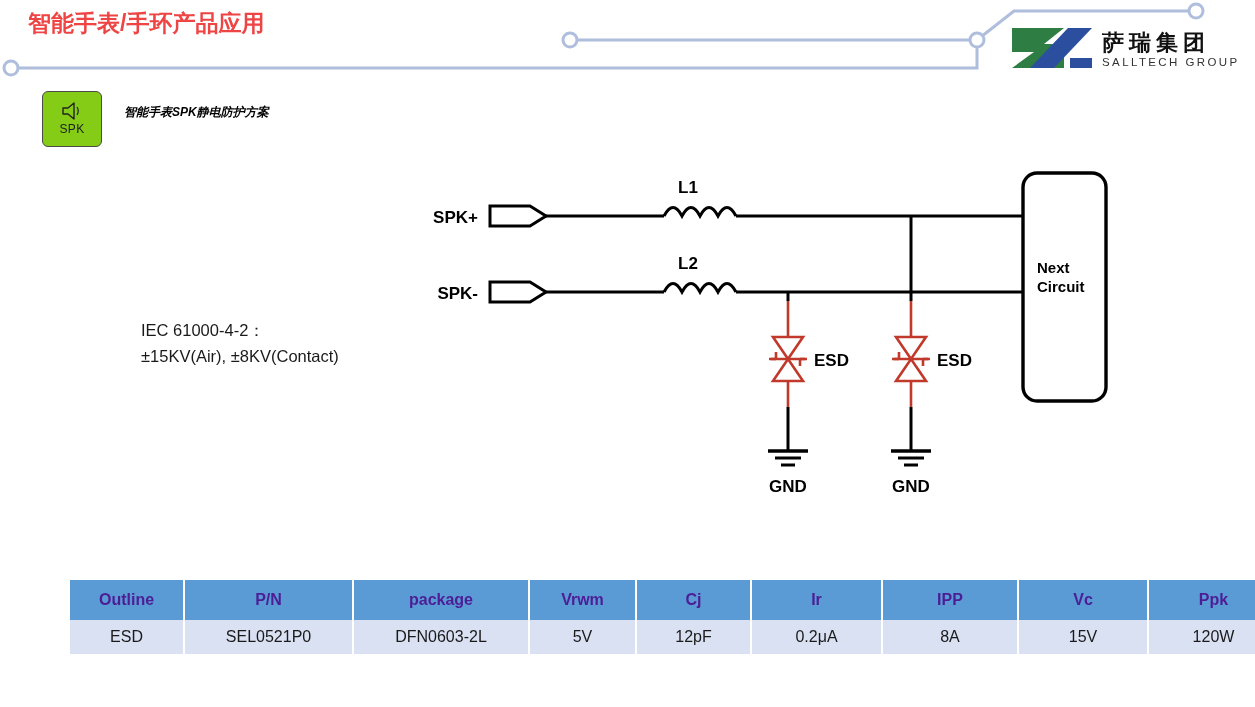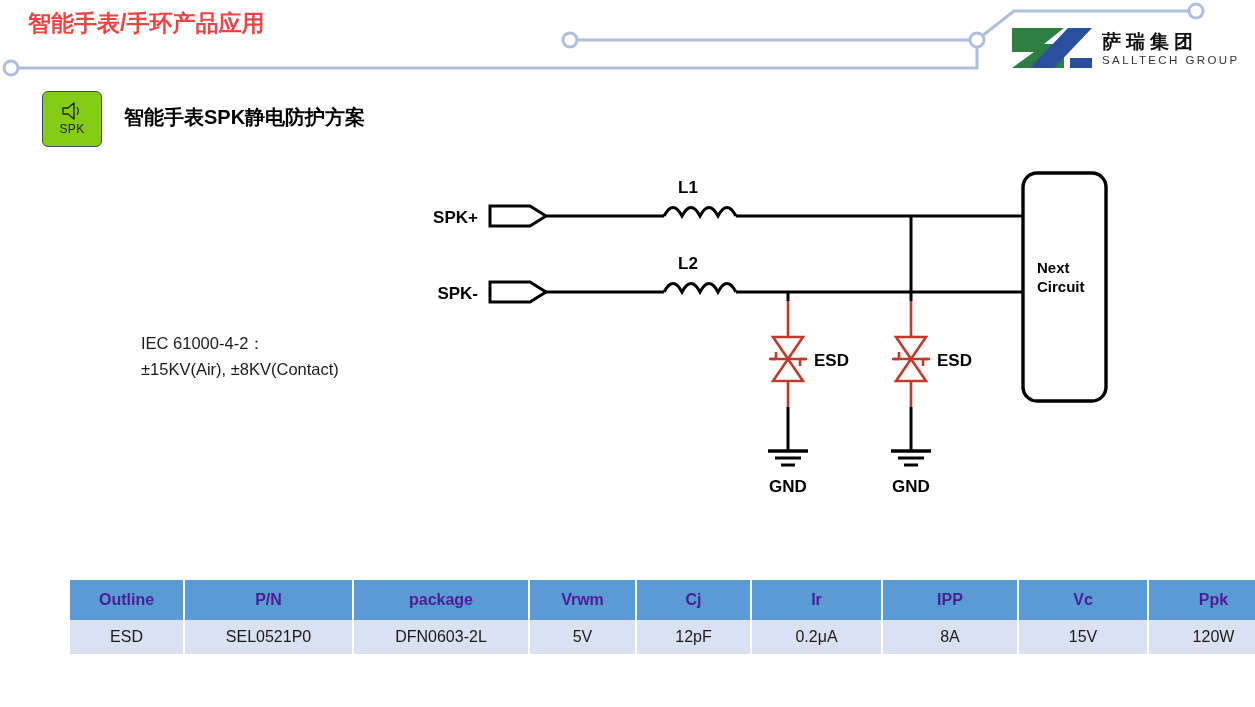--- a/index.html
+++ b/index.html
@@ -47,21 +47,21 @@
     align-items: center;
   }
   #brand-logo .mark { flex: 0 0 auto; }
   #brand-logo .words {
     margin-left: 8px;
     display: flex;
     flex-direction: column;
     justify-content: center;
   }
   #brand-logo .cn {
-    font-size: 19px;
+    font-size: 22px;
     font-weight: bold;
     letter-spacing: 5px;
     color: #111111;
     line-height: 1.05;
     font-family: "DejaVu Sans", sans-serif;
   }
   #brand-logo .en {
     font-size: 11.5px;
     letter-spacing: 2.4px;
     color: #333333;
@@ -87,31 +87,32 @@
   #spk-badge .glyph { line-height: 0; margin-bottom: 2px; }
   #spk-badge .cap {
     font-size: 12px;
     color: #222222;
     letter-spacing: .4px;
   }
   #section-subtitle {
     position: absolute;
     left: 124px;
     top: 104px;
-    font-size: 20px;
+    font-size: 12px;
     font-weight: bold;
     color: #000000;
     white-space: nowrap;
+    font-style: italic;
   }
 
   
   #iec-note {
     position: absolute;
     left: 141px;
-    top: 330px;
+    top: 317px;
     font-size: 16.5px;
     color: #1a1a1a;
     line-height: 26px;
     white-space: nowrap;
   }
 
   
   #schematic {
     position: absolute;
     left: 400px;

